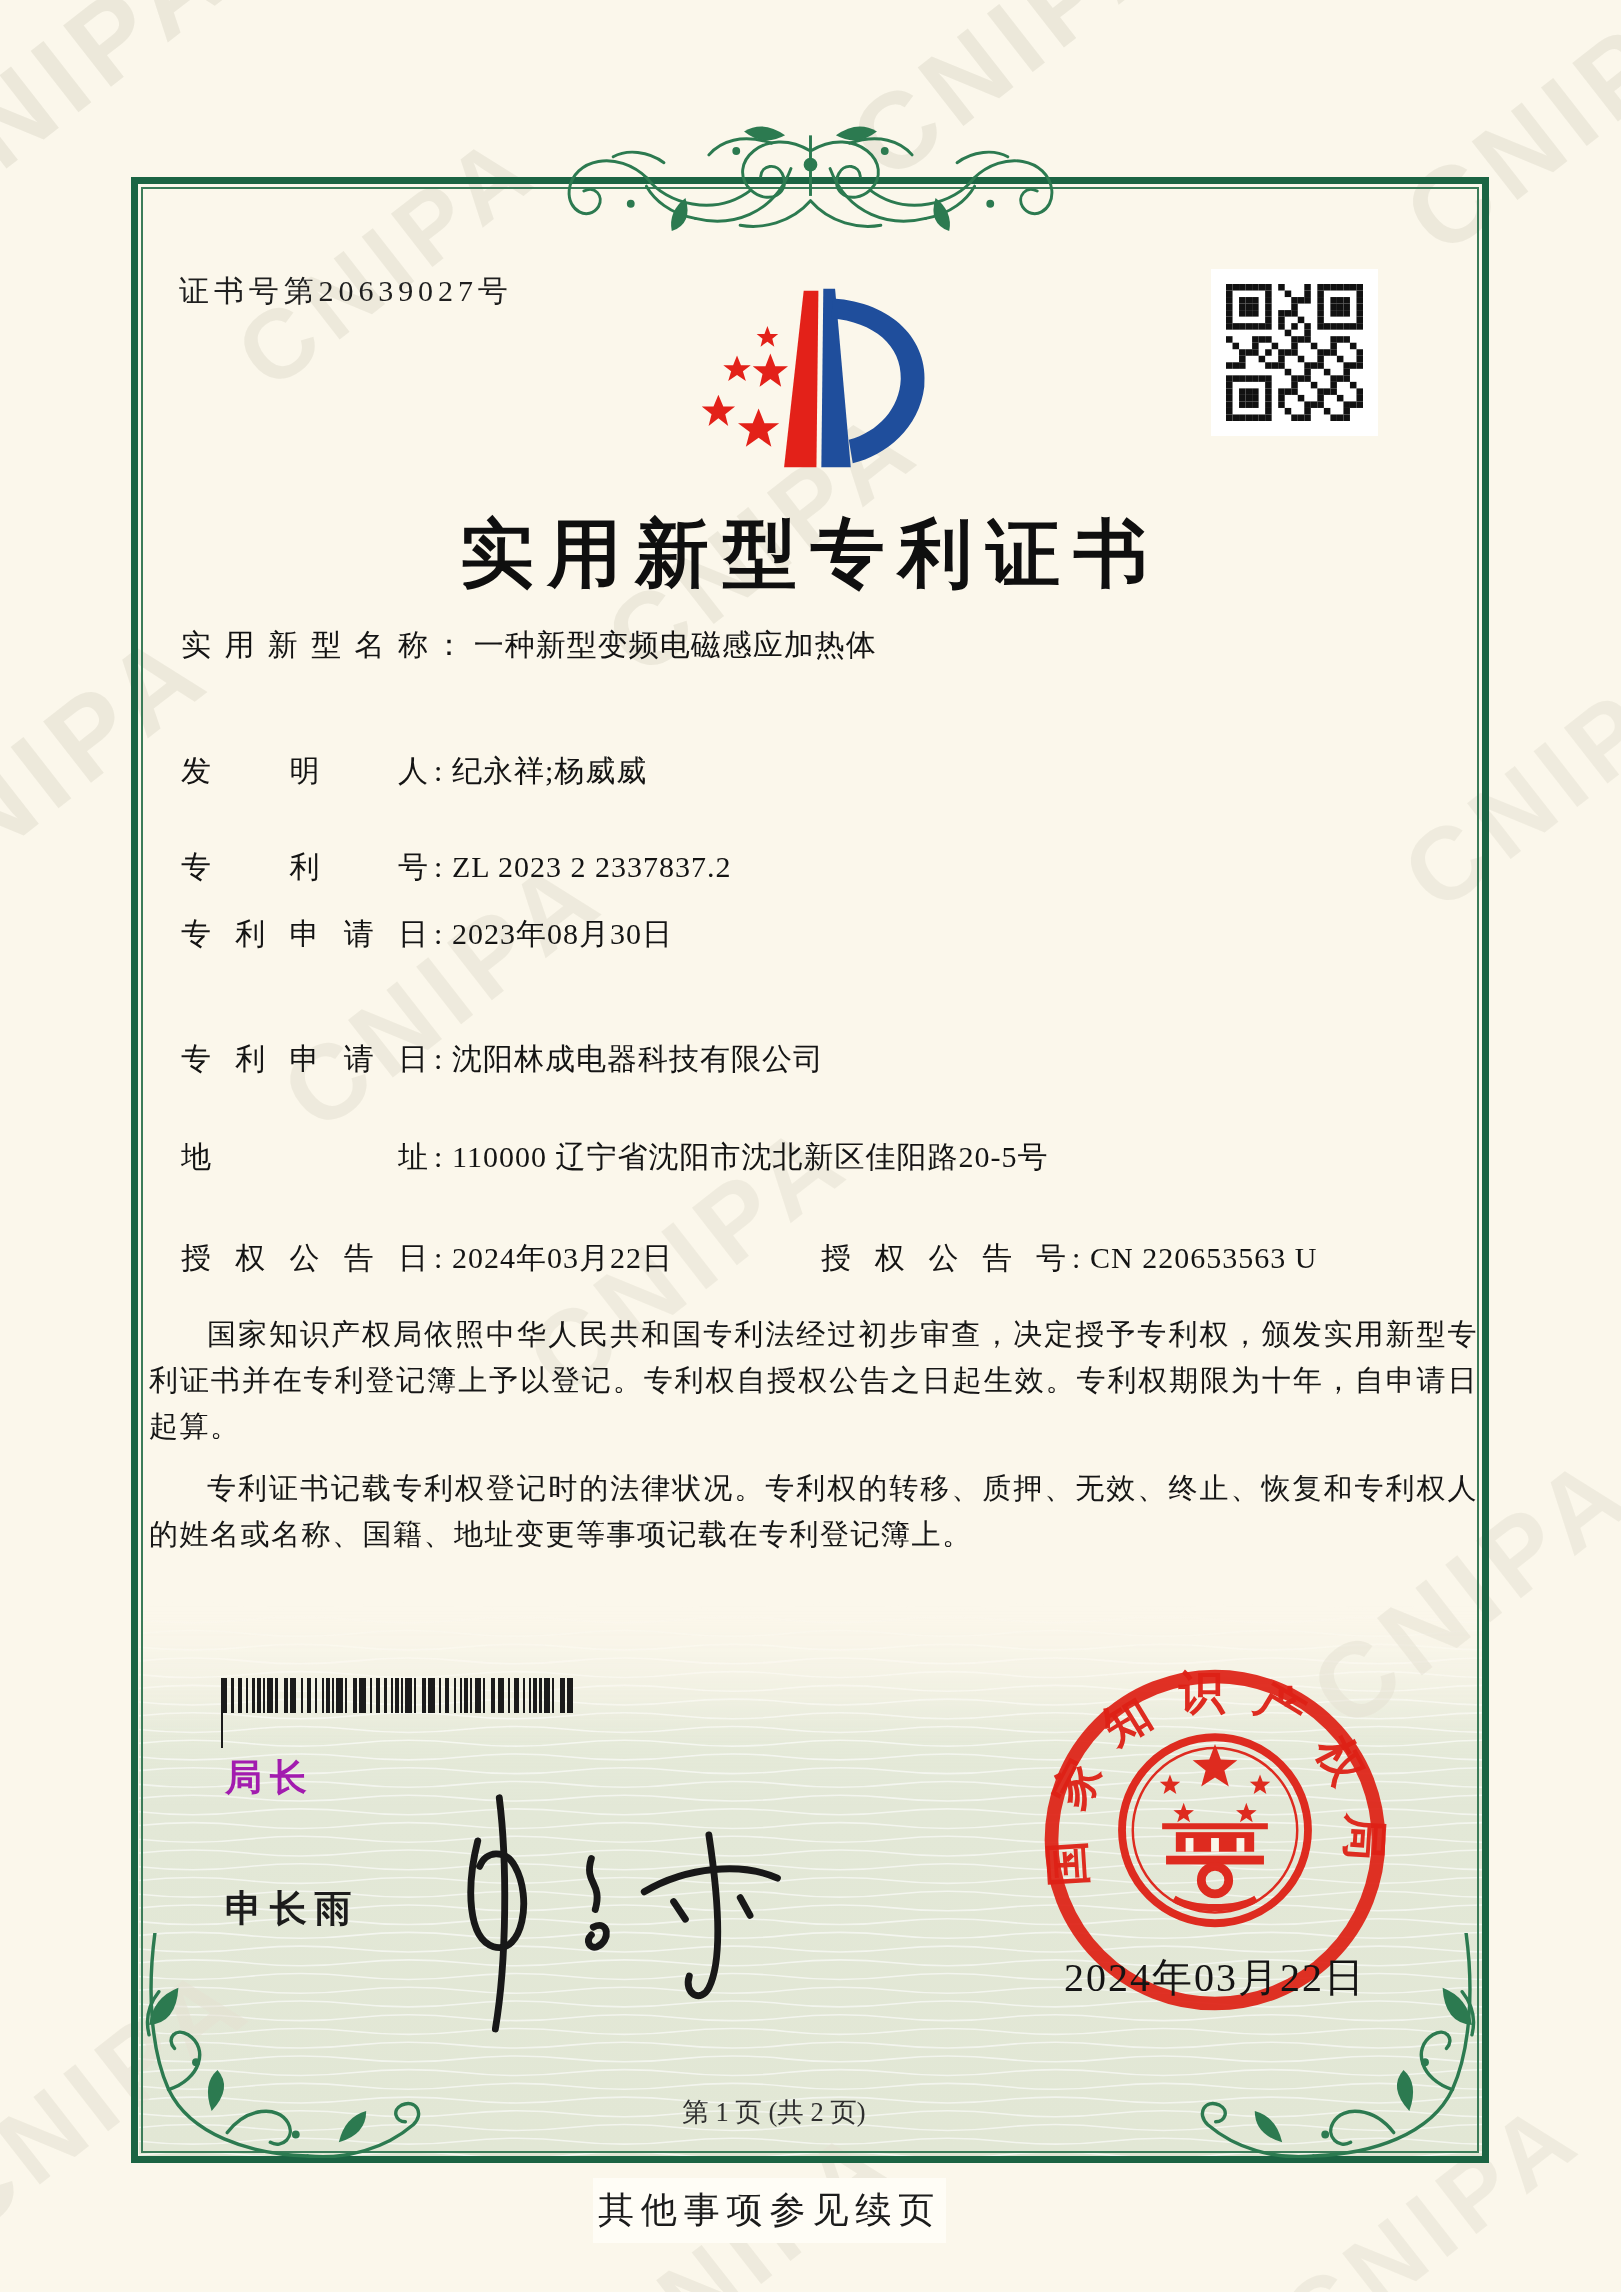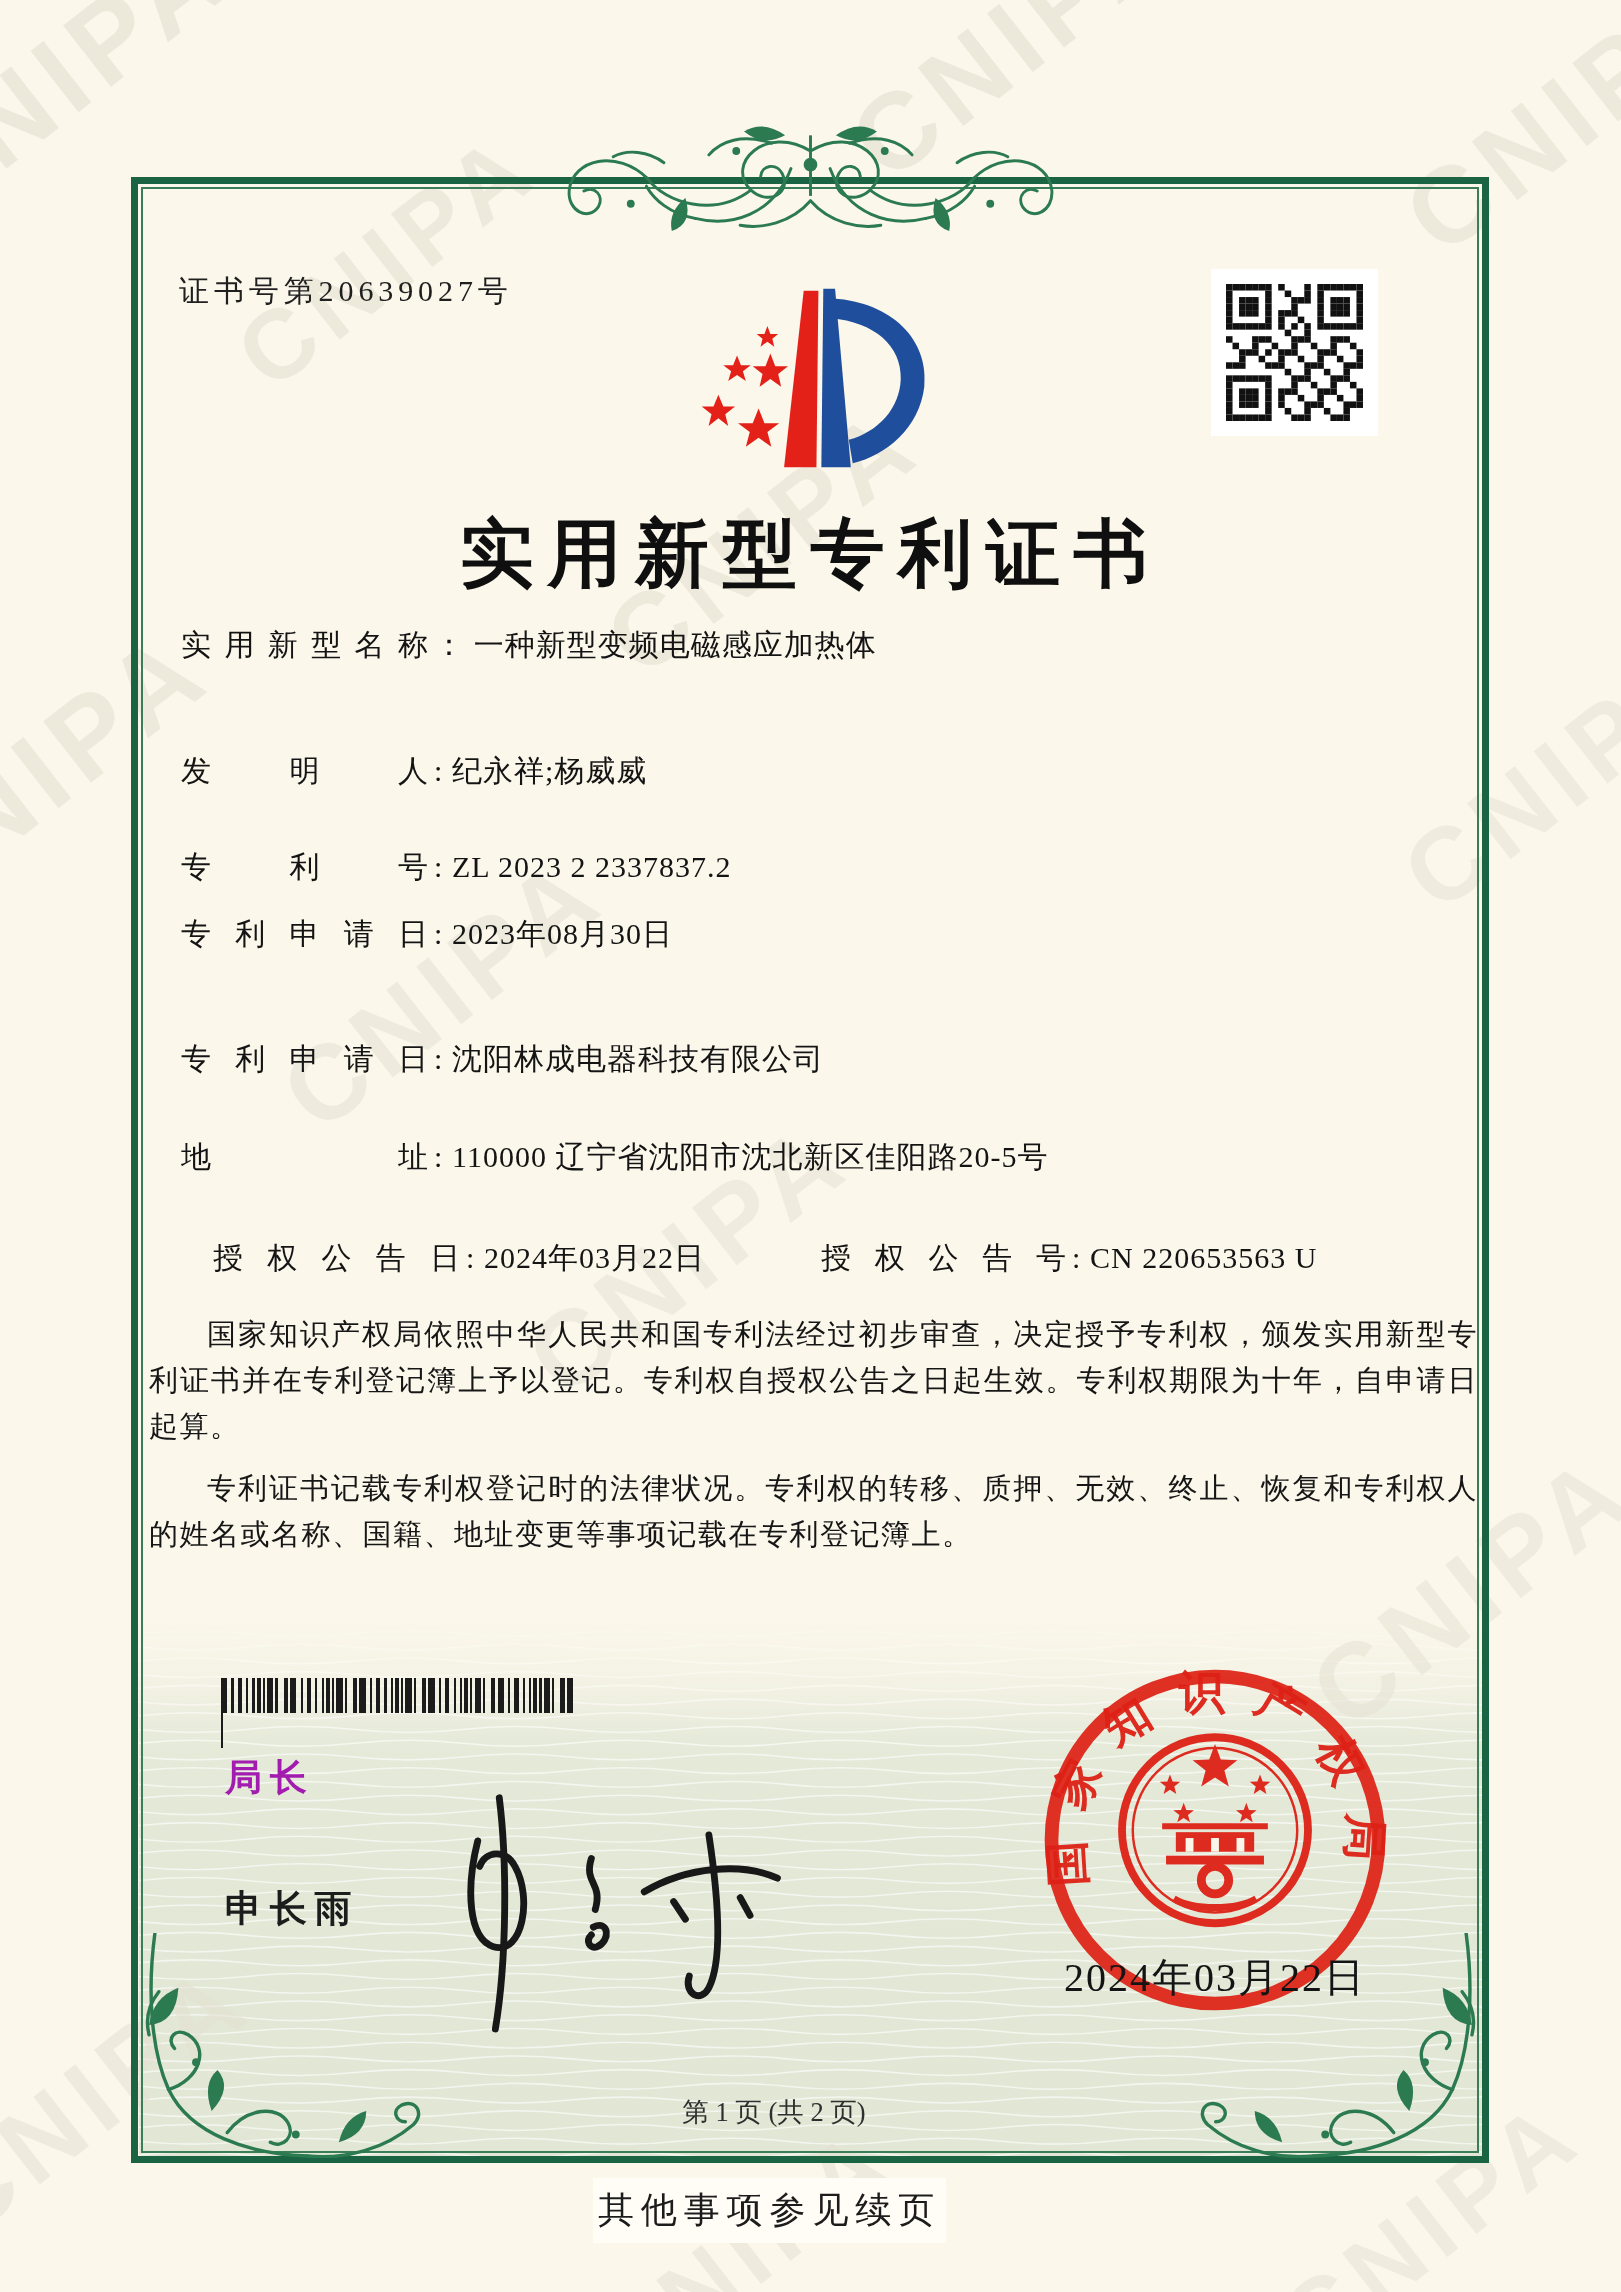--- a/index.html
+++ b/index.html
@@ -431,21 +431,21 @@
   <div class="row" style="top:1039px;">
     <span class="lbl">专利申请日</span>
       <span class="col">:</span>
       <span class="val">沈阳林成电器科技有限公司</span>
   </div>
   <div class="row" style="top:1137px;">
     <span class="lbl">地址</span>
       <span class="col">:</span>
       <span class="val">110000 辽宁省沈阳市沈北新区佳阳路20-5号</span>
   </div>
-  <div class="row" style="top:1238px;margin-left:32px;">
+  <div class="row" style="top:1238px;">
     <span class="lbl">授权公告日</span>
       <span class="col">:</span>
       <span class="val">2024年03月22日</span>
   </div>
   <div class="row" style="top:1238px;left:821px;">
     <span class="lbl" style="width:245px;">授权公告号</span>
       <span class="col">:</span>
       <span class="val">CN 220653563 U</span>
   </div>
 

